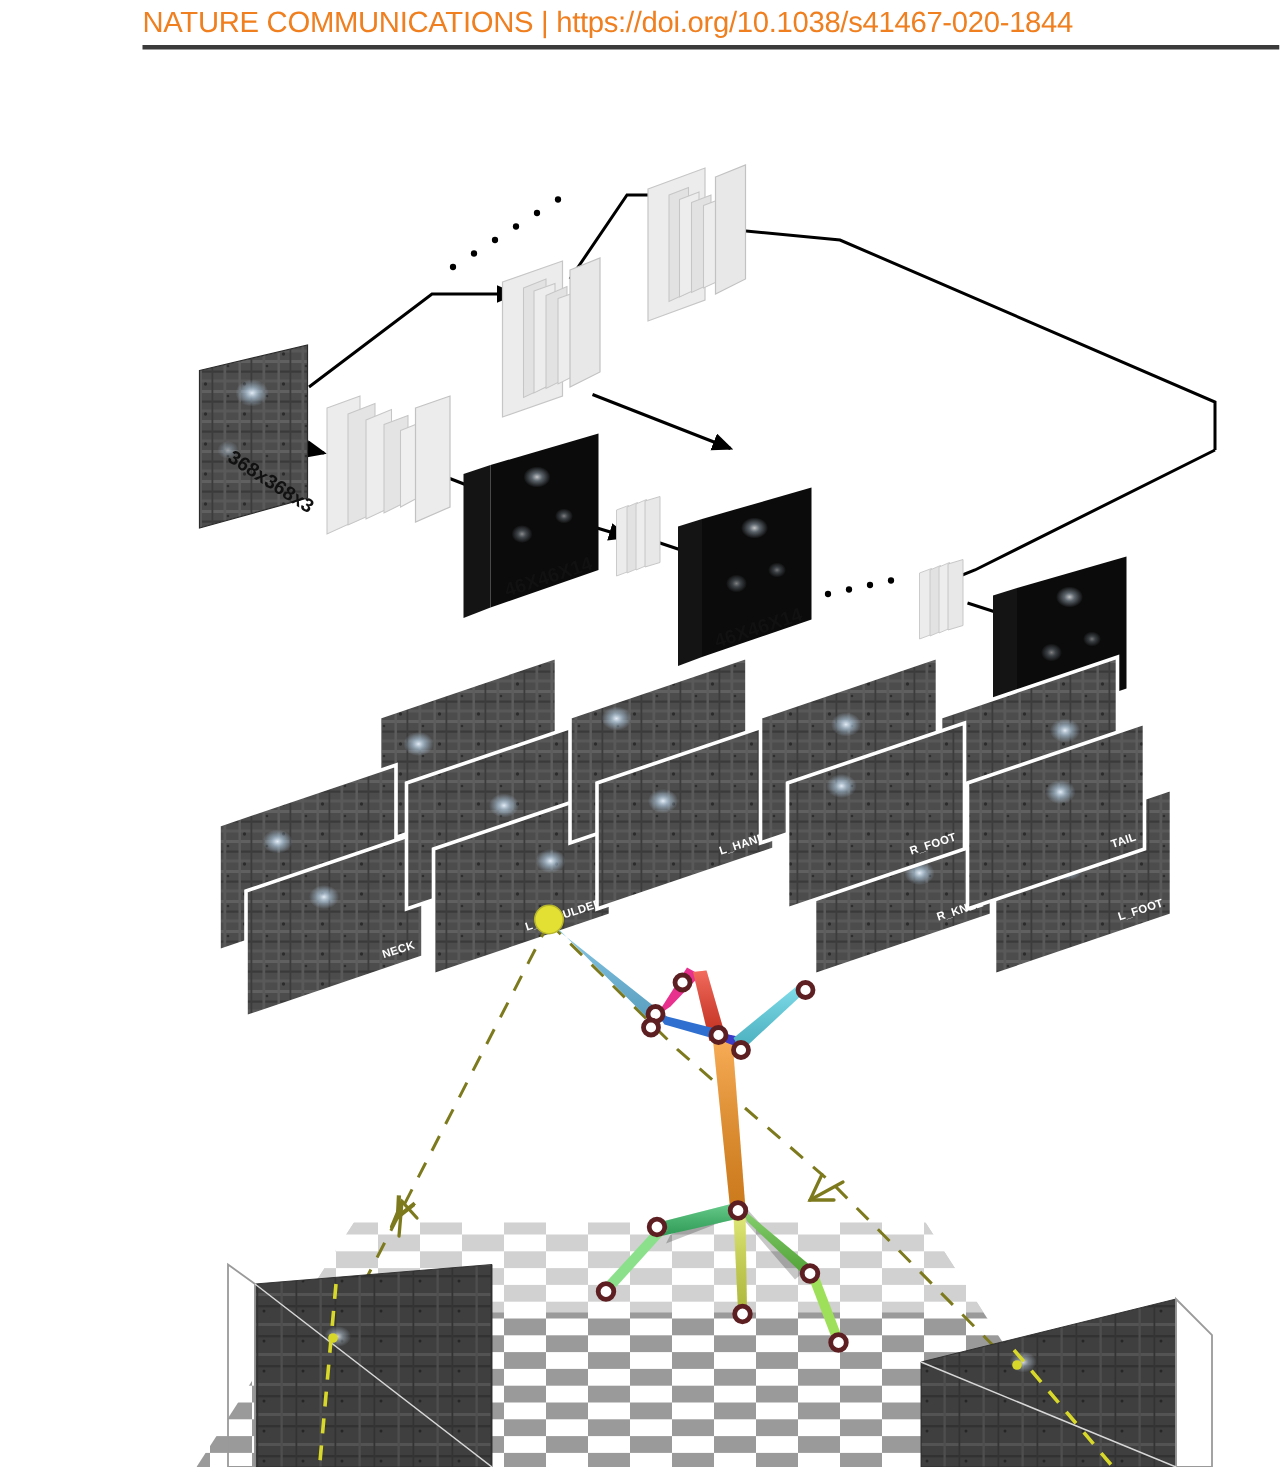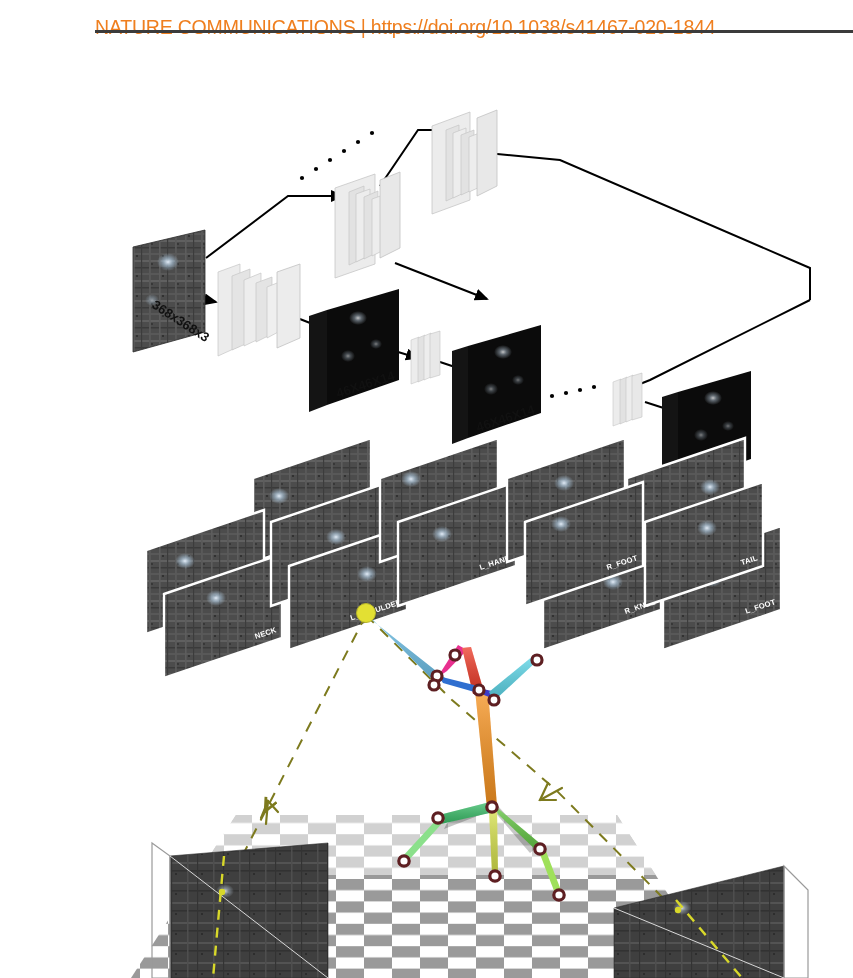--- a/index.html
+++ b/index.html
@@ -11,21 +11,20 @@
 
   
   #journal-header{
     position:absolute;left:0;top:0;width:853px;height:46px;
   }
   #journal-header .hdr-text{
     position:absolute;left:95px;top:4px;white-space:nowrap;
     font-size:19.5px;letter-spacing:-0.2px;
     color:#ef7f1f;
     font-family:"Liberation Sans", sans-serif;
-    margin-top:12px;
   }
   #journal-header .hdr-rule{
     position:absolute;left:95px;top:30px;width:758px;height:3px;
     background:#3b3b3b;
   }
 
   
   #canvas{position:absolute;left:0;top:0;width:853px;height:978px;}
 
   .dim-label{

